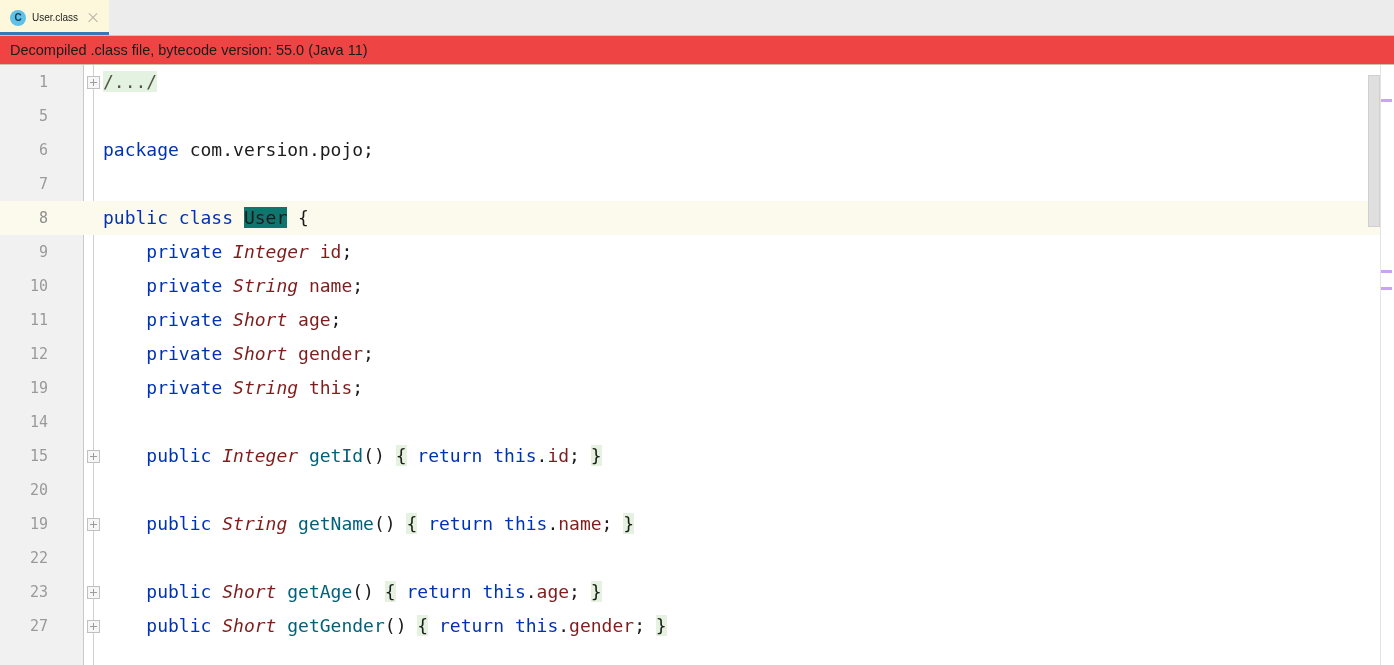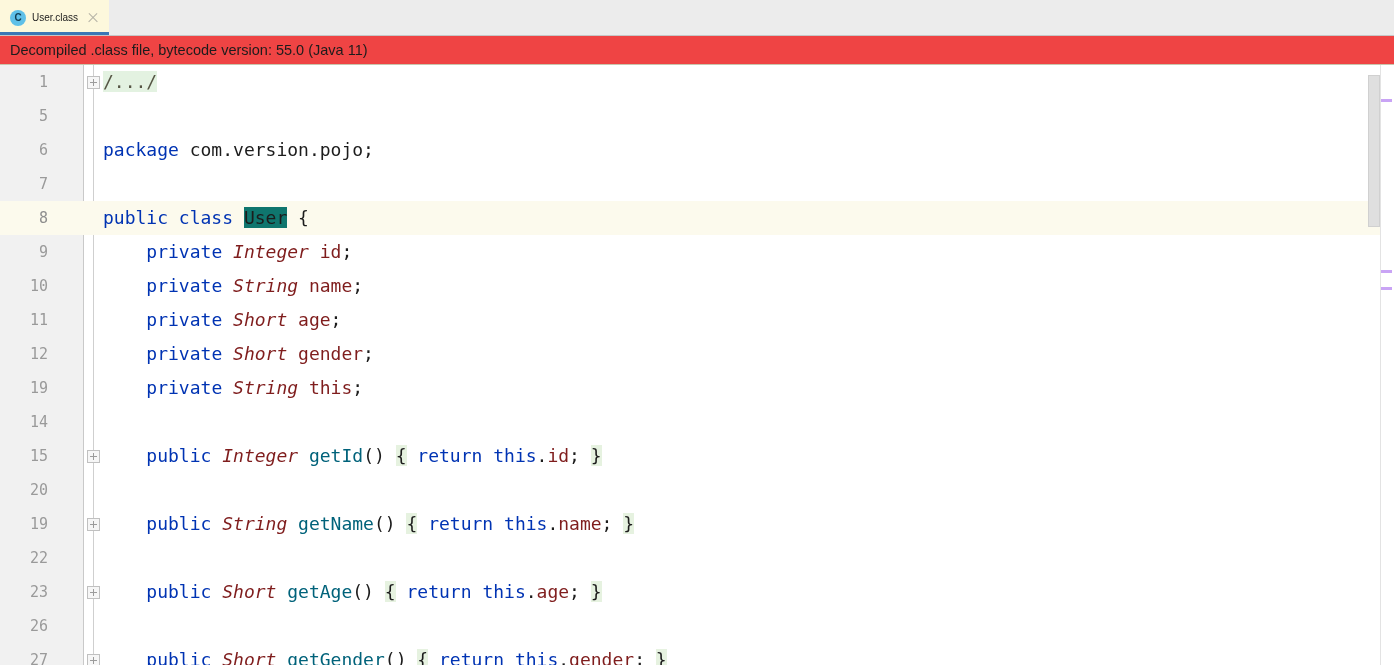--- a/index.html
+++ b/index.html
@@ -263,21 +263,20 @@
         <div class="row"><div class="rowbg"></div><div class="lineno">10</div><div class="code"><span class="plain">    </span><span class="kw">private</span><span class="type"> String </span><span class="field">name</span><span class="punc">;</span></div></div>
         <div class="row"><div class="rowbg"></div><div class="lineno">11</div><div class="code"><span class="plain">    </span><span class="kw">private</span><span class="type"> Short </span><span class="field">age</span><span class="punc">;</span></div></div>
         <div class="row"><div class="rowbg"></div><div class="lineno">12</div><div class="code"><span class="plain">    </span><span class="kw">private</span><span class="type"> Short </span><span class="field">gender</span><span class="punc">;</span></div></div>
         <div class="row"><div class="rowbg"></div><div class="lineno">19</div><div class="code"><span class="plain">    </span><span class="kw">private</span><span class="type"> String </span><span class="field">this</span><span class="punc">;</span></div></div>
         <div class="row"><div class="rowbg"></div><div class="lineno">14</div><div class="code"></div></div>
         <div class="row"><div class="rowbg"></div><div class="lineno">15</div><div class="fold"></div><div class="code"><span class="plain">    </span><span class="kw">public</span><span class="type"> Integer </span><span class="method">getId</span><span class="punc">()</span><span class="plain"> </span><span class="punc hl-brace">{</span><span class="plain"> </span><span class="kw">return</span><span class="plain"> </span><span class="kw">this</span><span class="punc">.</span><span class="field">id</span><span class="punc">; </span><span class="punc hl-brace">}</span></div></div>
         <div class="row"><div class="rowbg"></div><div class="lineno">20</div><div class="code"></div></div>
         <div class="row"><div class="rowbg"></div><div class="lineno">19</div><div class="fold"></div><div class="code"><span class="plain">    </span><span class="kw">public</span><span class="type"> String </span><span class="method">getName</span><span class="punc">()</span><span class="plain"> </span><span class="punc hl-brace">{</span><span class="plain"> </span><span class="kw">return</span><span class="plain"> </span><span class="kw">this</span><span class="punc">.</span><span class="field">name</span><span class="punc">; </span><span class="punc hl-brace">}</span></div></div>
         <div class="row"><div class="rowbg"></div><div class="lineno">22</div><div class="code"></div></div>
         <div class="row"><div class="rowbg"></div><div class="lineno">23</div><div class="fold"></div><div class="code"><span class="plain">    </span><span class="kw">public</span><span class="type"> Short </span><span class="method">getAge</span><span class="punc">()</span><span class="plain"> </span><span class="punc hl-brace">{</span><span class="plain"> </span><span class="kw">return</span><span class="plain"> </span><span class="kw">this</span><span class="punc">.</span><span class="field">age</span><span class="punc">; </span><span class="punc hl-brace">}</span></div></div>
-        <div class="row"><div class="rowbg"></div><div class="lineno">26</div><div class="code"></div></div>
         <div class="row"><div class="rowbg"></div><div class="lineno">27</div><div class="fold"></div><div class="code"><span class="plain">    </span><span class="kw">public</span><span class="type"> Short </span><span class="method">getGender</span><span class="punc">()</span><span class="plain"> </span><span class="punc hl-brace">{</span><span class="plain"> </span><span class="kw">return</span><span class="plain"> </span><span class="kw">this</span><span class="punc">.</span><span class="field">gender</span><span class="punc">; </span><span class="punc hl-brace">}</span></div></div>
       </div>
 
     <div class="scroll-track"></div>
     <div class="scroll-thumb" id="scroll-thumb" style="top: 10px; height: 152px;"></div>
     <div class="marker-lane" id="marker-lane">
         <div class="marker" style="top: 34px;"></div>
         <div class="marker" style="top: 205px;"></div>
         <div class="marker" style="top: 222px;"></div>
       </div>

